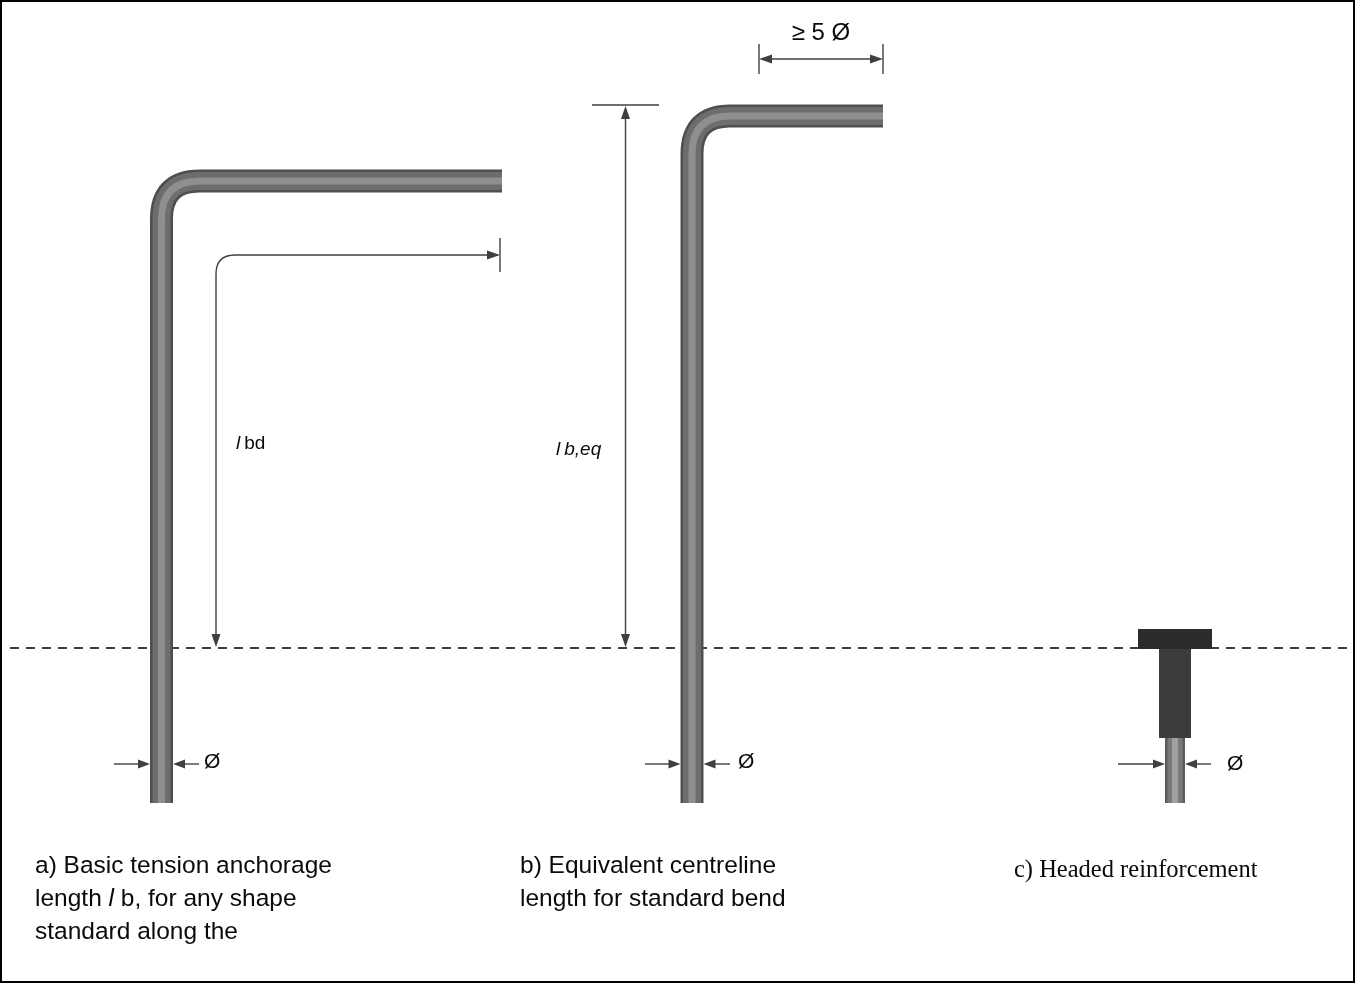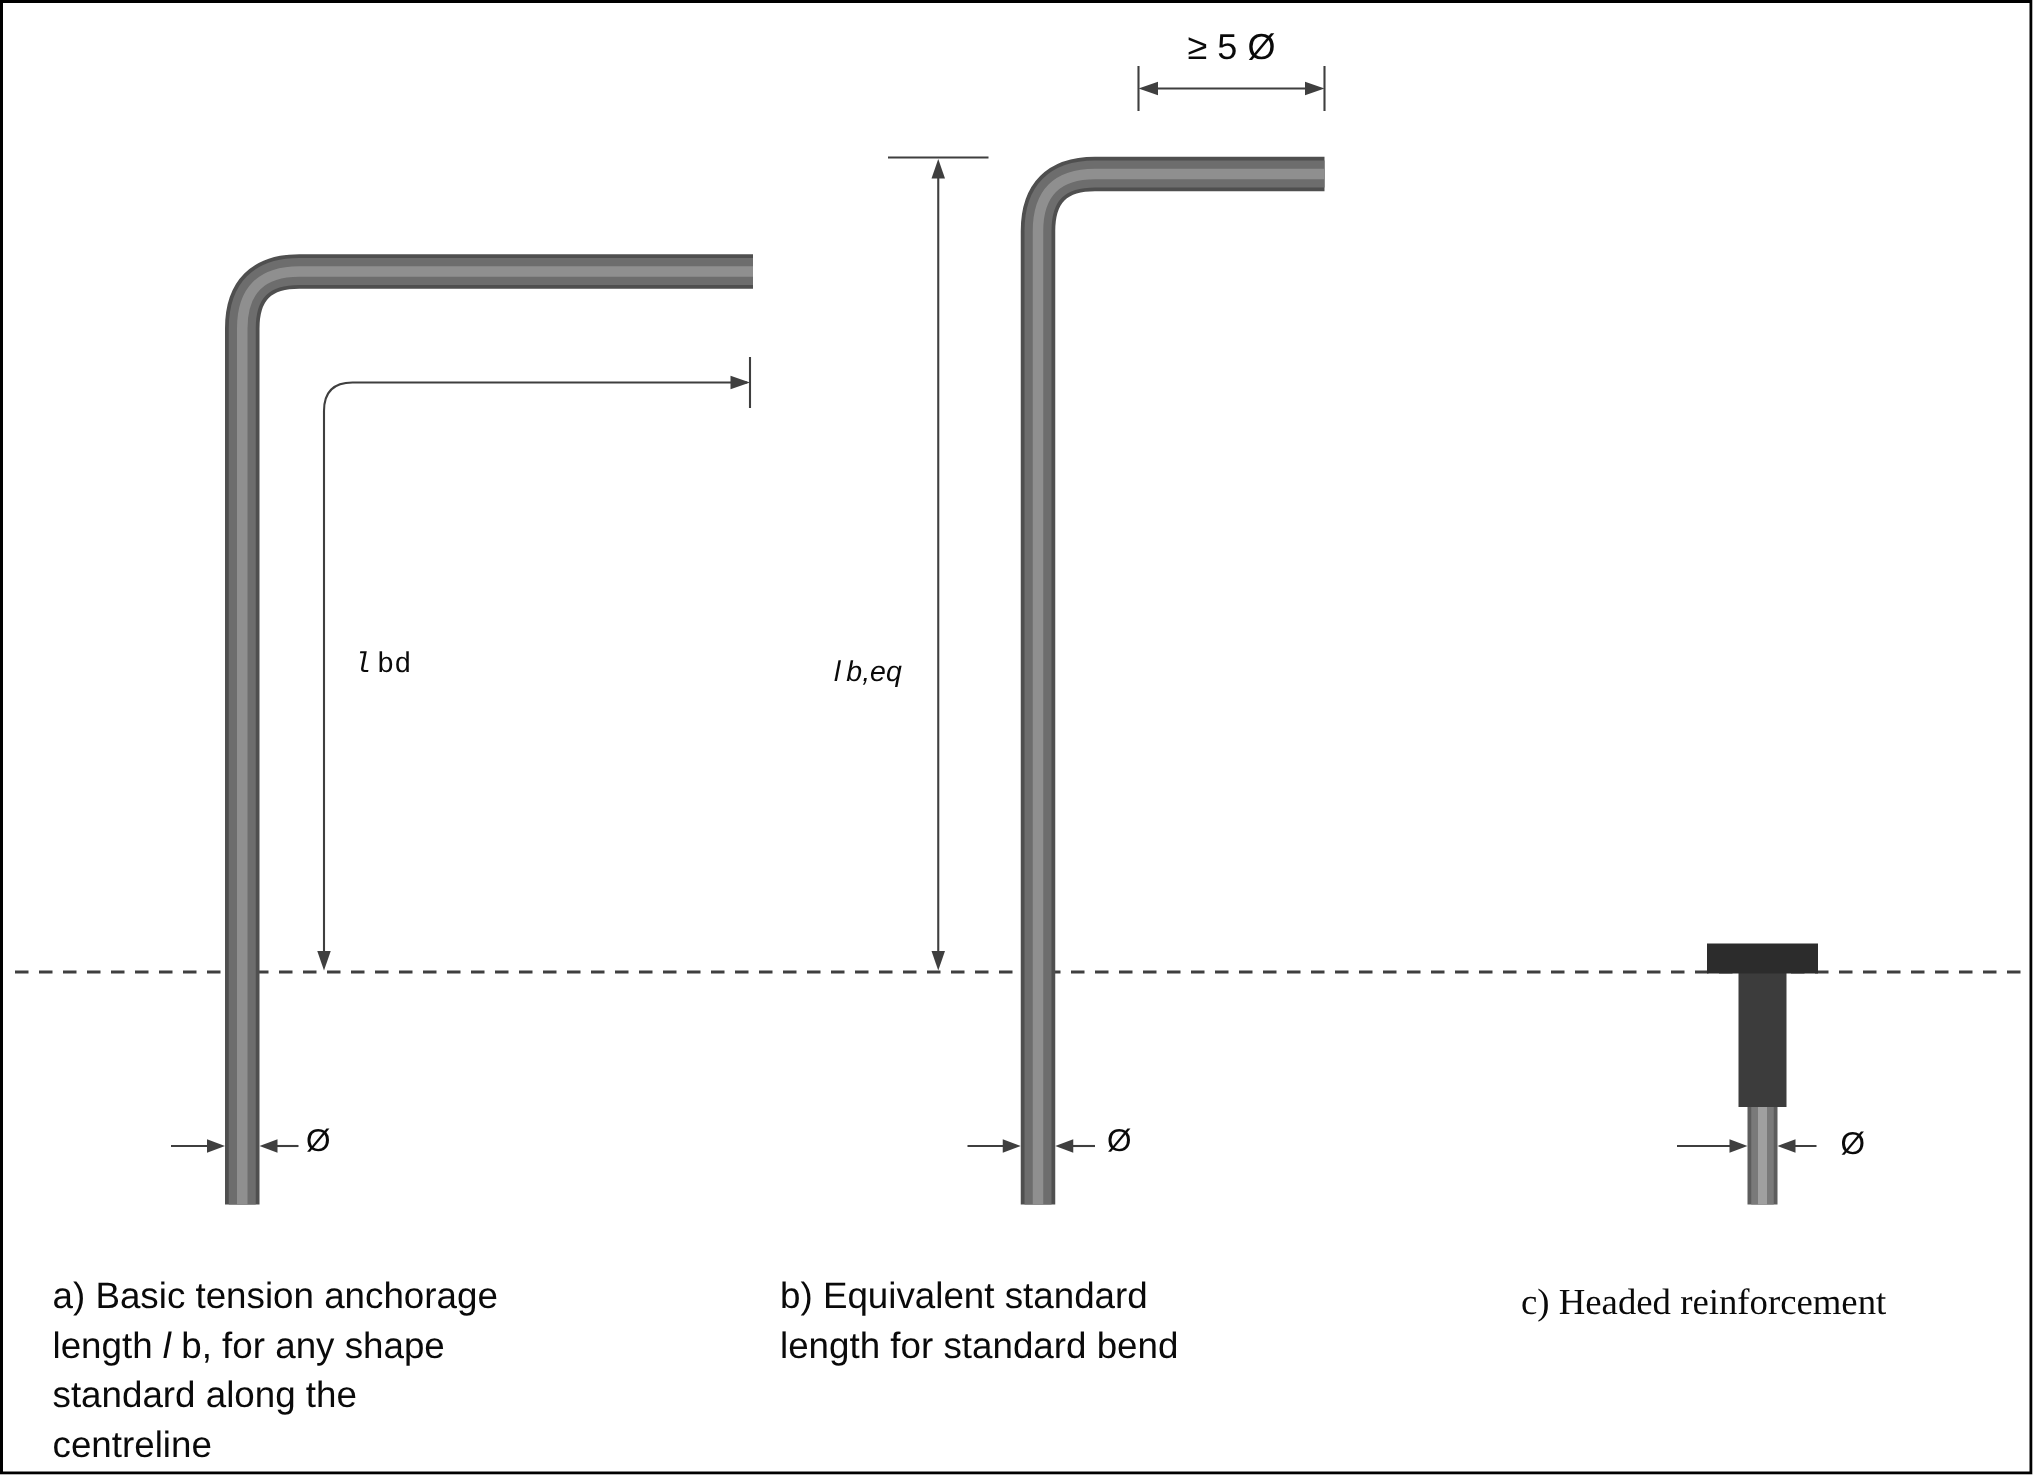--- a/index.html
+++ b/index.html
@@ -99,45 +99,44 @@
     </g>
 
     <g class="dim">
       <line x1="1116" y1="762" x2="1152" y2="762"></line>
       <polygon points="1163,762 1151,757.5 1151,766.5"></polygon>
       <line x1="1194" y1="762" x2="1209" y2="762"></line>
       <polygon points="1183,762 1195,757.5 1195,766.5"></polygon>
     </g>
   </svg>
 
-  <div class="lbl" style="left:234px; top:430px;font-family:Liberation Mono, monospace;">
+  <div class="lbl" style="left:234px; top:430px;">
     <span class="it pref">l</span><span>bd</span>
   </div>
 
   <div class="lbl" style="left:554px; top:436px;">
     <span class="it pref">l</span><span class="it">b,eq</span>
   </div>
 
   <div class="lbl topdim" style="left:759px; top:16px;">≥ 5 Ø</div>
 
   <div class="lbl dia" style="left:202px; top:747px;">Ø</div>
 
   <div class="lbl dia" style="left:736px; top:747px;">Ø</div>
 
   <div class="lbl dia" style="left:1225px; top:749px;">Ø</div>
 
   <div class="caption" style="left:33px; top:822px;">
     <div>a) Basic tension anchorage</div>
     <div><span>length </span><span class="it">l</span><span> b, for any shape</span></div>
     <div>standard along the</div>
-    <div>centreline</div>
   </div>
 
   <div class="caption" style="left:518px; top:822px;">
-    <div>b) Equivalent standard</div>
+    <div>b) Equivalent centreline</div>
     <div>length for standard bend</div>
   </div>
 
   <div class="caption" style="left:1012px; top:826px;font-family:Liberation Serif, serif;">
     <div>c) Headed reinforcement</div>
   </div>
 
 </div>
 
 </body></html>

